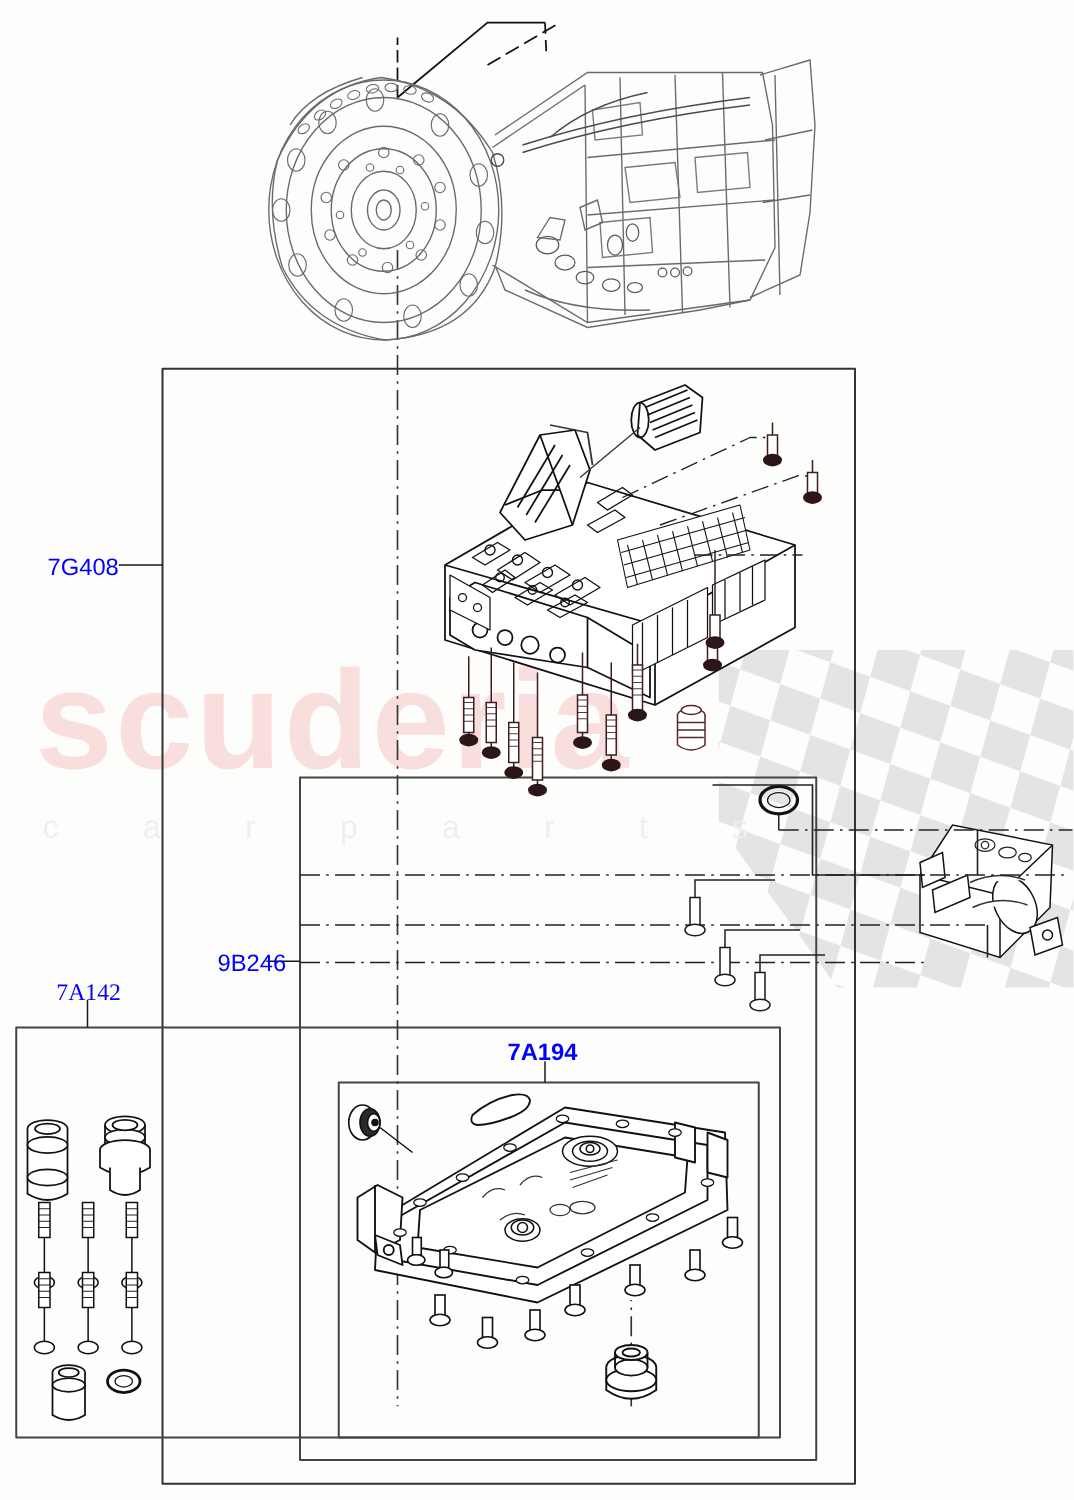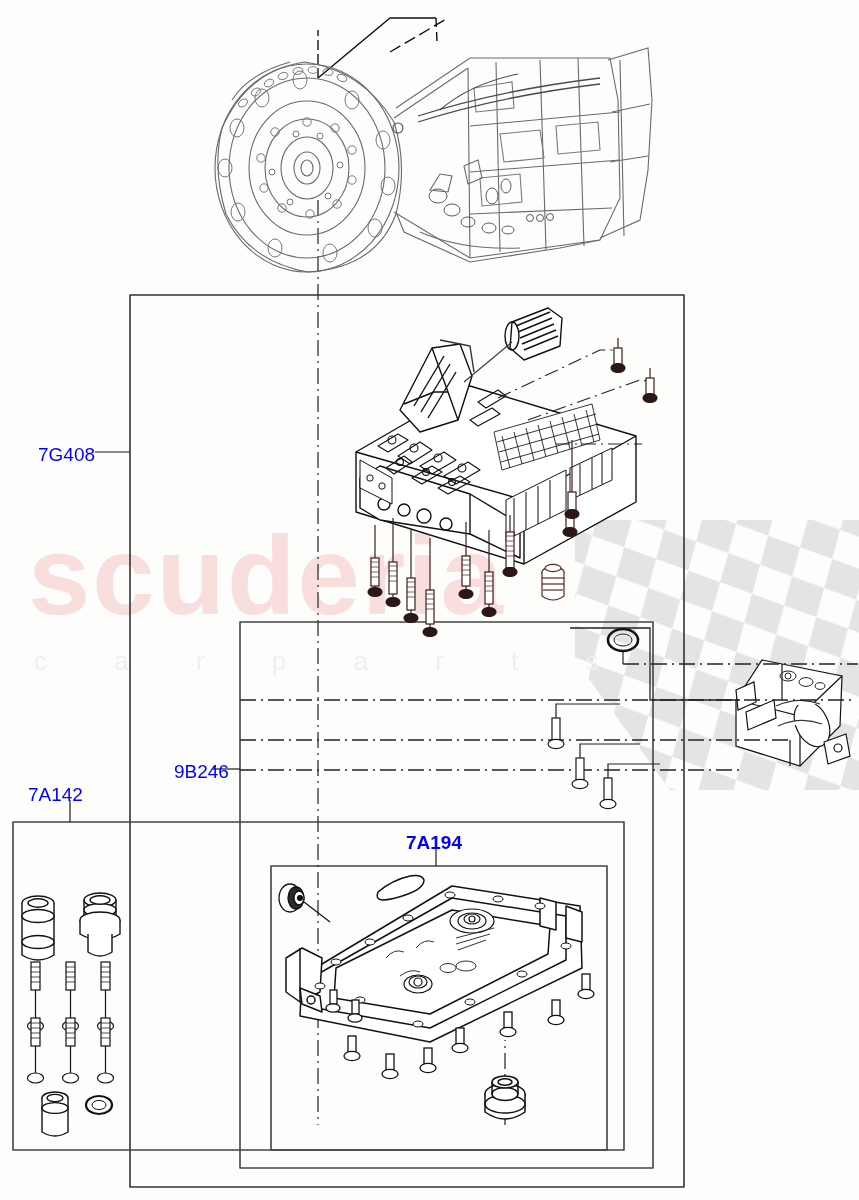--- a/index.html
+++ b/index.html
@@ -640,16 +640,16 @@
       <path d="M492 1082 L492 1094"></path>
       <path d="M518 1082 L518 1094"></path>
       <ellipse cx="505" cy="1082" rx="13" ry="6"></ellipse>
       <ellipse cx="505" cy="1082" rx="7" ry="3.2"></ellipse>
     </g>
 
   </svg>
 
   <div class="grp-label" style="left:38px;  top:444px;">7G408</div>
   <div class="grp-label" style="left:158px; top:761px;margin-left:16px;">9B246</div>
-  <div class="grp-label" style="left:28px;  top:784px;">7A142</div>
+  <div class="grp-label" style="left:45px;  top:784px;font-family:Liberation Serif, serif;">7A142</div>
   <div class="grp-label" style="left:406px; top:832px;font-weight:bold;">7A194</div>
 
 </div>
 
 </body></html>

